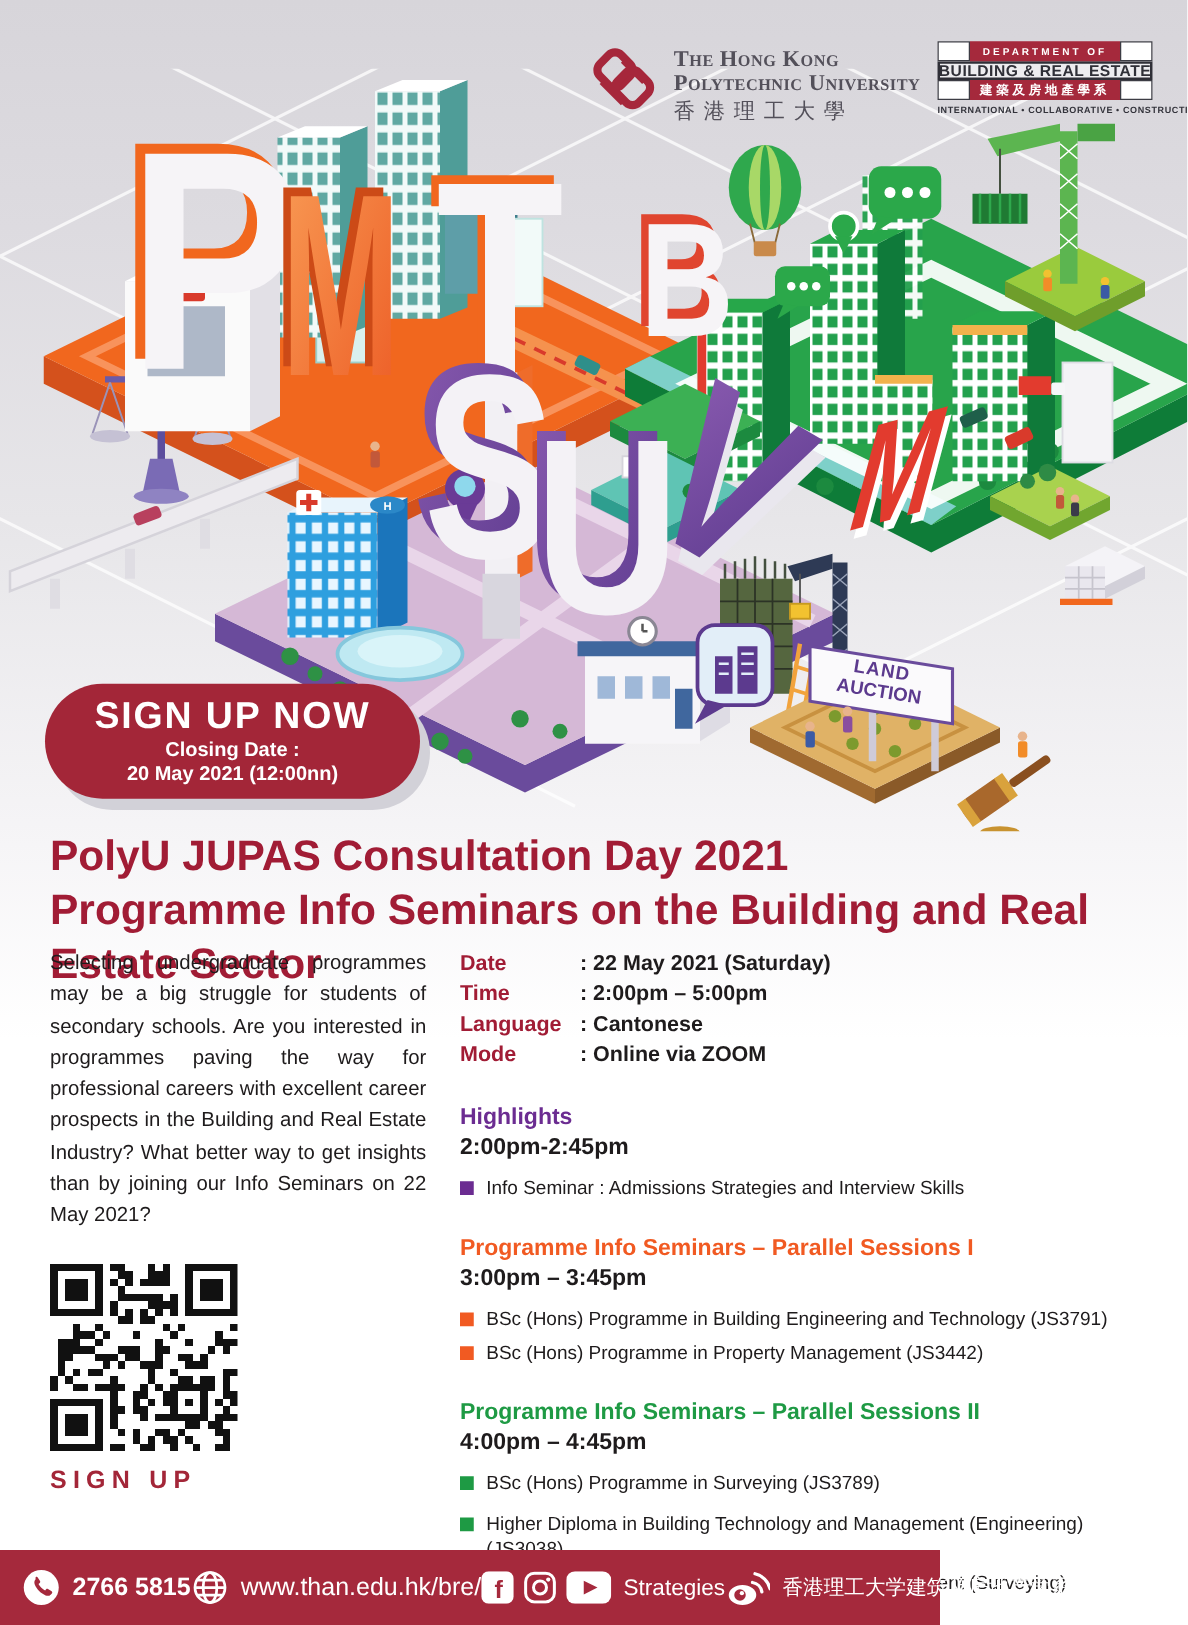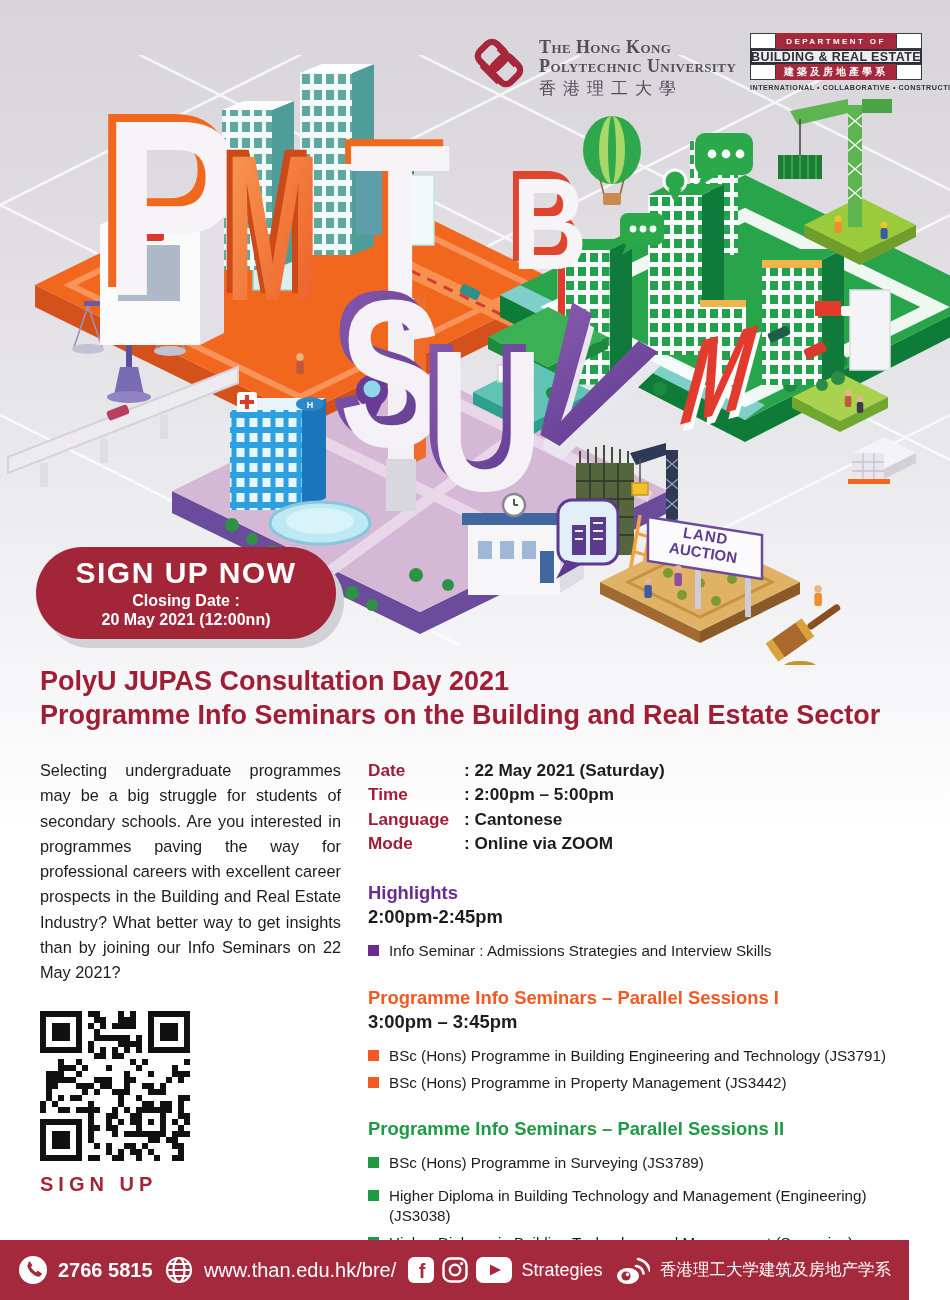--- a/index.html
+++ b/index.html
@@ -27,21 +27,21 @@
 
   
   .signup-badge{position:absolute;left:36px;top:547px;width:300px;height:92px;background:#A32638;
     border-radius:46px;color:#fff;display:flex;flex-direction:column;align-items:center;justify-content:center;
     box-shadow:8px 9px 0 #D2D1D8;}
   .signup-badge .t{font-size:30px;font-weight:bold;letter-spacing:1.5px;line-height:1.05;}
   .signup-badge .c1{font-size:16px;font-weight:bold;margin-top:4px;line-height:1.15;}
   .signup-badge .c2{font-size:16px;font-weight:bold;line-height:1.15;}
 
   
-  .title{position:absolute;left:40px;top:664px;font-size:27px;font-weight:bold;color:#A11C35;line-height:1.27;}
+  .title{position:absolute;left:40px;top:664px;font-size:34px;font-weight:bold;color:#A11C35;line-height:1.27;}
 
   
   .content{position:absolute;left:40px;top:758px;width:878px;display:flex;gap:27px;}
   .left-col{width:301px;flex:none;}
   .intro{font-size:16.3px;line-height:1.55;text-align:justify;color:#1E1B1C;margin:0;}
   .qr-wrap{margin-top:26px;width:150px;height:150px;background:#fff;}
   .qr-wrap svg{width:150px;height:150px;shape-rendering:crispEdges;display:block;}
   .qr-caption{margin-top:12px;font-size:20px;font-weight:bold;letter-spacing:5px;color:#A32638;}
   .right-col{flex:1;min-width:0;}
 
@@ -53,21 +53,21 @@
   .sec-heading{font-size:18.4px;font-weight:bold;line-height:1.2;}
   .sec-time{font-size:18.4px;font-weight:bold;color:#1E1B1C;margin-top:2px;line-height:1.2;}
   .sec-items{margin-top:13px;}
   .sec-group{margin-bottom:13px;}
   .sec-group:last-child{margin-bottom:0;}
   .sem-item{display:flex;gap:10px;margin-bottom:7px;font-size:15.2px;line-height:1.3;color:#1E1B1C;}
   .sem-item:last-child{margin-bottom:0;}
   .bullet{width:11px;height:11px;flex:none;margin-top:4px;}
 
   
-  .footer{position:absolute;left:0;bottom:0;width:909px;height:60px;background:#A5293C;display:flex;
+  .footer{position:absolute;left:0;bottom:0;width:752px;height:60px;background:#A5293C;display:flex;
     align-items:center;justify-content:space-between;padding:0 18px;box-sizing:border-box;color:#fff;}
   .f-item{display:flex;align-items:center;gap:10px;white-space:nowrap;}
   .f-phone{font-size:20px;font-weight:bold;}
   .f-url{font-size:20px;}
   .f-handle{font-size:18px;}
   .f-weibo{font-size:16.5px;font-family:Liberation Mono, monospace;}
   .social-icons{display:flex;align-items:center;gap:8px;}
 </style>
 </head>
 <body>
@@ -741,20 +741,21 @@
               </div>
               <div class="sem-item">
                 <span class="bullet" style="background: rgb(241, 90, 34);"></span>
                 <span>BSc (Hons) Programme in Property Management (JS3442)</span>
               </div>
             </div>
           </div>
       </div>
       <div class="section">
         <div class="sec-heading" style="color: rgb(30, 154, 68);">Programme Info Seminars – Parallel Sessions II</div>
+        <div class="sec-time">4:00pm – 4:45pm</div>
         <div class="sec-items">
             <div class="sec-group">
               <div class="sem-item">
                 <span class="bullet" style="background: rgb(30, 154, 68);"></span>
                 <span>BSc (Hons) Programme in Surveying (JS3789)</span>
               </div>
             </div>
             <div class="sec-group">
               <div class="sem-item">
                 <span class="bullet" style="background: rgb(30, 154, 68);"></span>

